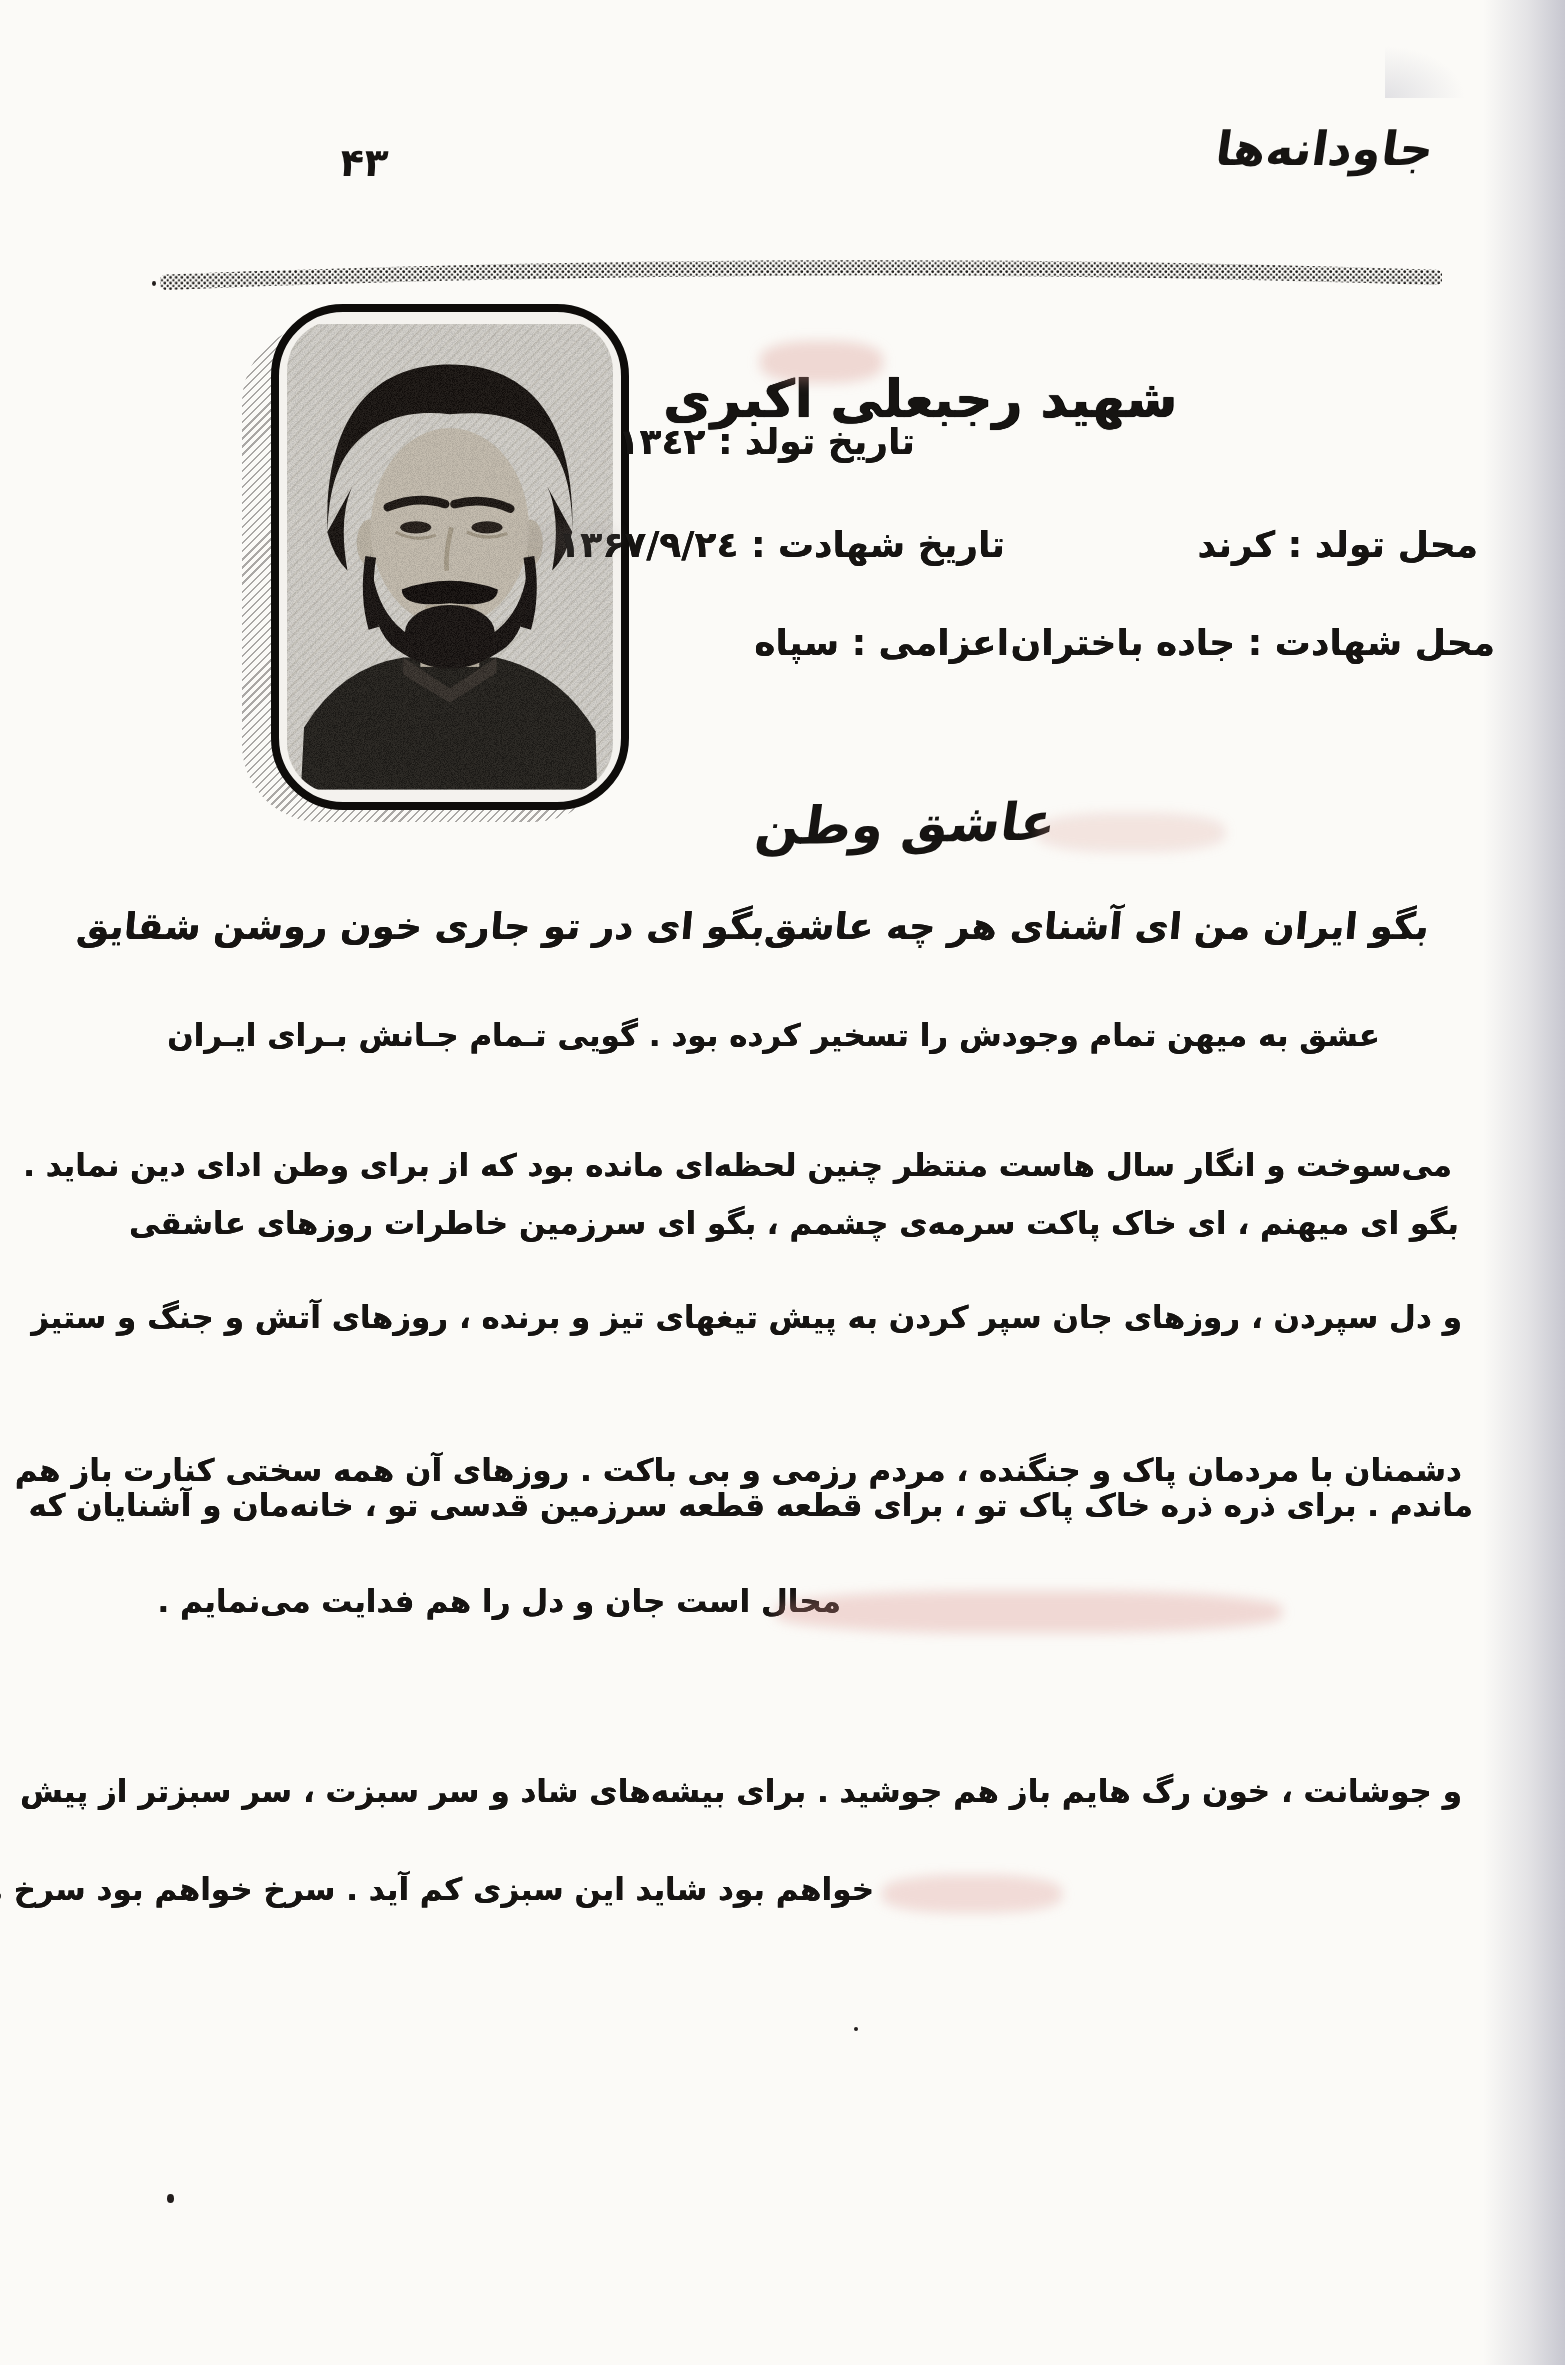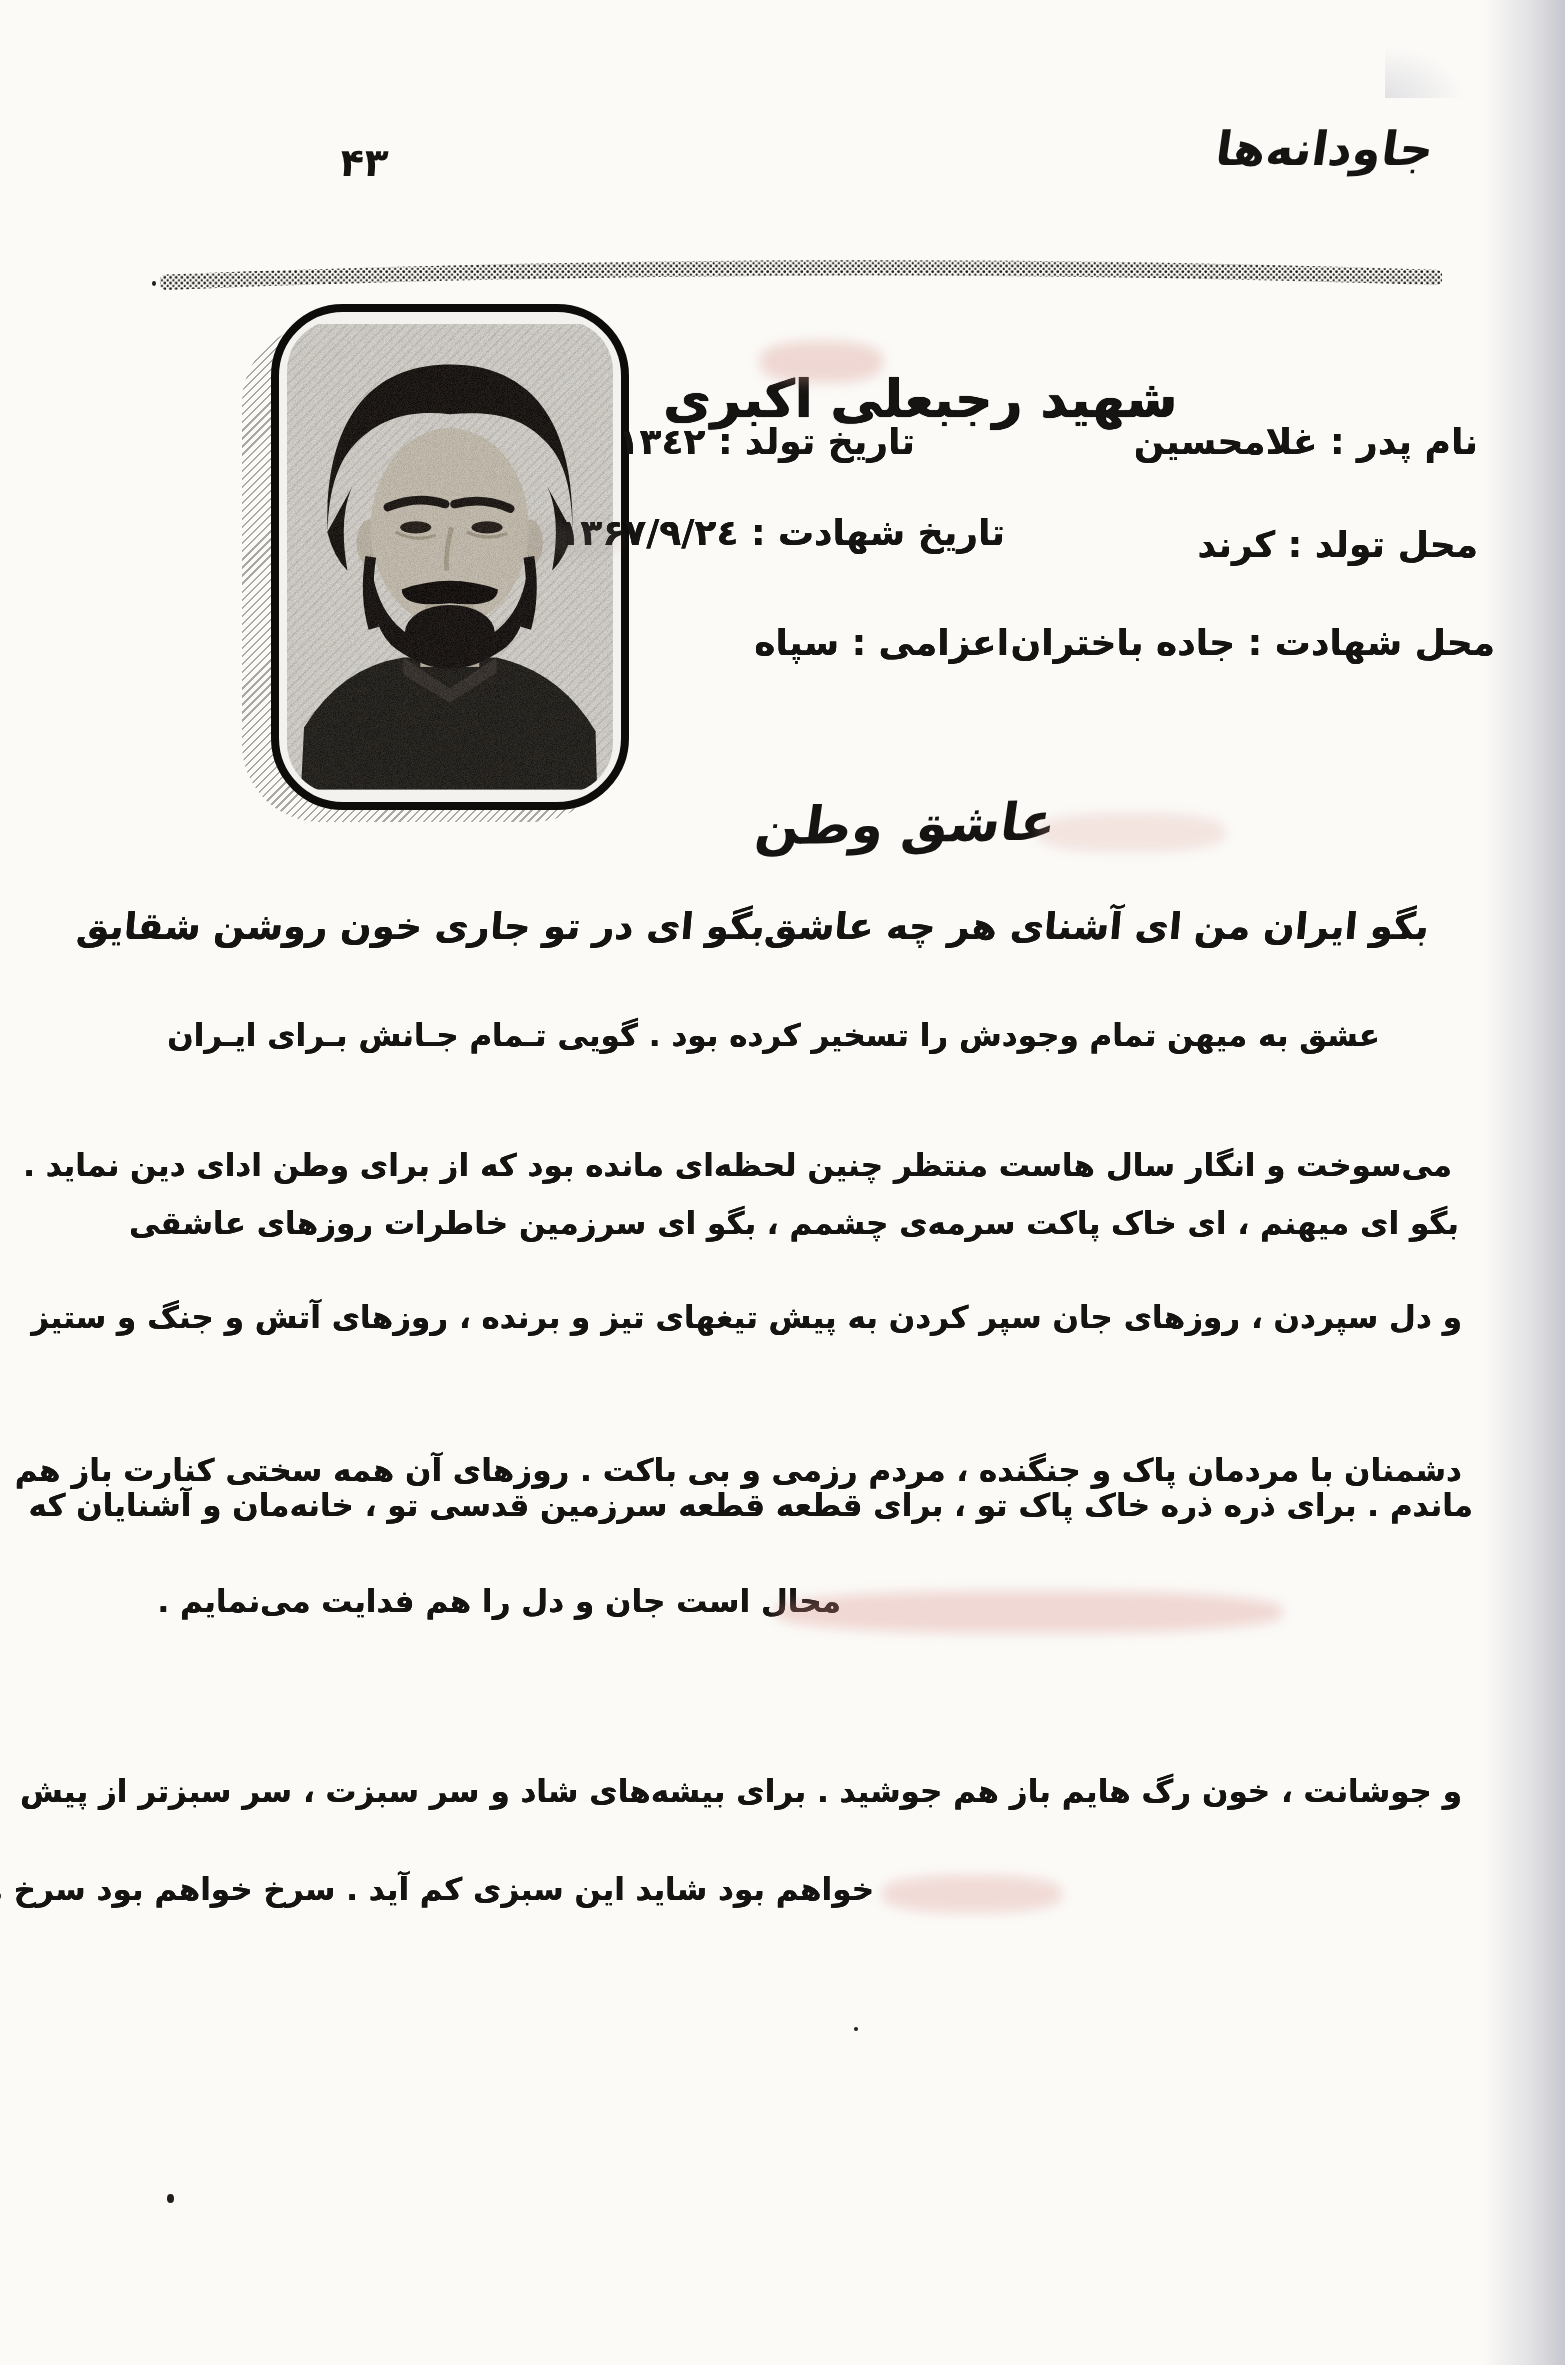--- a/index.html
+++ b/index.html
@@ -60,21 +60,21 @@
   
   .info-cell{
     position:absolute;height:51px;
     font-size:36px;font-weight:700;white-space:nowrap;
     direction:rtl;
     text-shadow:0 0 0.4px #000;
   }
   .r1R{top:421px;right:87px;}
   .r1L{top:421px;right:650px;}
   .r2R{top:524px;right:87px;}
-  .r2L{top:512px;right:560px;}
+  .r2L{top:524px;right:560px;}
   .r3R{top:622px;right:70px;margin-left:16px;}
   .r3L{top:622px;right:556px;}
   
   .section-heading{
     position:absolute;top:794px;left:751px;width:310px;
     font-size:52px;font-weight:700;text-align:center;
     transform:skewX(-9deg) rotate(-1deg);
     white-space:nowrap;
   }
   
@@ -192,21 +192,20 @@
       <ellipse cx="210" cy="398" rx="58" ry="36" fill="#171210"></ellipse>
       <path d="M108,300 Q100,350 112,392" stroke="#171210" stroke-width="14" fill="none"></path>
       <path d="M312,300 Q320,350 308,392" stroke="#171210" stroke-width="14" fill="none"></path>
 
       <rect width="420" height="600" fill="#bdb6a8" opacity="0.18" filter="url(#grain)"></rect>
     </svg>
   </div>
 
   <div class="martyr-title">شهید رجبعلی اکبری</div>
 
-  <div class="info-cell r1R">نام پدر : غلامحسین</div>
   <div class="info-cell r1L">تاریخ تولد : ۱۳٤۲</div>
   <div class="info-cell r2R">محل تولد : کرند</div>
   <div class="info-cell r2L">تاریخ شهادت : ۱۳۶۷/۹/۲٤</div>
   <div class="info-cell r3R">محل شهادت : جاده باختران</div>
   <div class="info-cell r3L">اعزامی : سپاه</div>
 
   <div class="section-heading">عاشق وطن</div>
 
   <div class="poem">
     <span>بگو ایران من ای آشنای هر چه عاشق</span>

